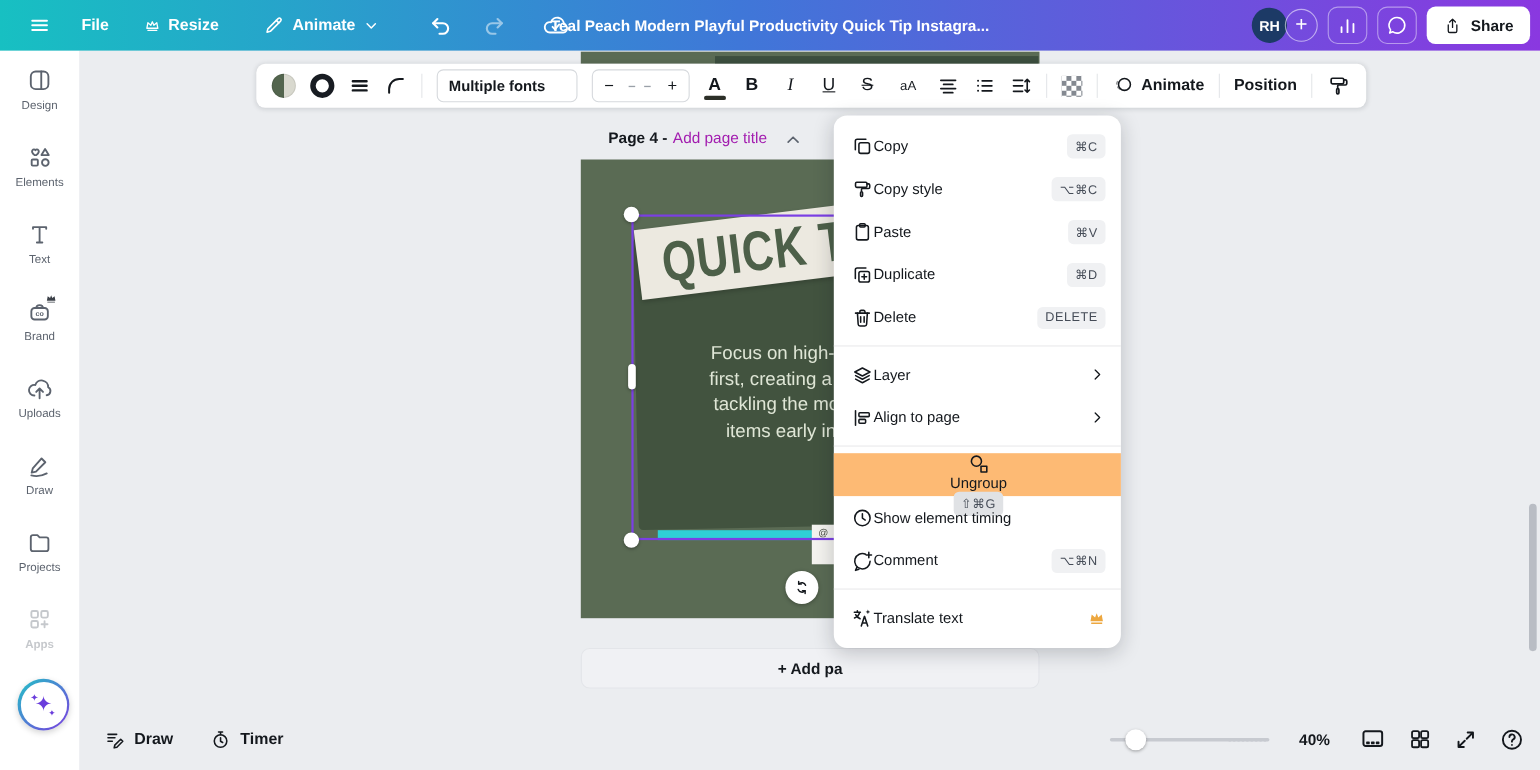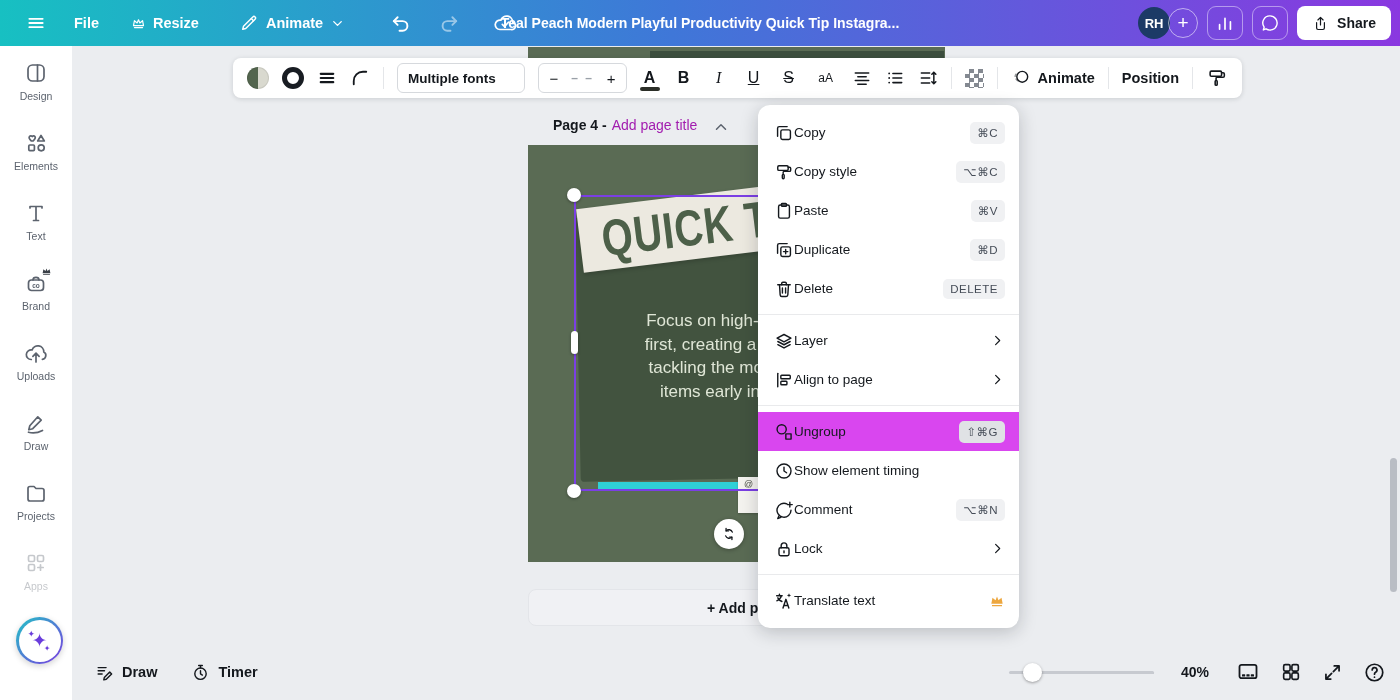--- a/index.html
+++ b/index.html
@@ -103,21 +103,21 @@
 
   #add-page-btn { position:absolute; left:528px; top:589px; width:417px; height:37px; background:#f0f1f4;
     border:1px solid #e3e5e9; border-radius:8px; display:flex; align-items:center; justify-content:center;
     font-size:14px; font-weight:700; z-index:8; cursor:pointer; }
 
   
   #ctx-menu { position:absolute; left:758px; top:105px; width:261px; background:#fff; border-radius:12px;
     box-shadow:0 4px 18px rgba(20,24,31,.22); padding:8px 0; z-index:70; }
   .menu-row { height:39px; display:flex; align-items:center; padding:0 14px 0 16px; 
     font-size:13.5px; cursor:pointer; }
-  .menu-row.hl { background:#d946ef; }
+  .menu-row.hl { background:#fdba74;flex-direction:column; }
   .menu-row .mico { width:20px; height:20px; color:#14181d; flex:none; }
   .menu-row .mlabel { flex:1; white-space:nowrap; }
   .menu-row .mshort { font-size:11.5px; color:#454c57; background:#f0f1f3; border-radius:5px;
     padding:4px 7px; letter-spacing:.5px; }
   .menu-row.hl .mshort { background:#e0e2e5; }
   .menu-row .mchev { width:15px; height:15px; color:#14181d; }
   .menu-row .mcrown { width:16px; height:16px; color:#eda73f; }
   .menu-div { height:1px; background:#e9eaec; margin:6px 0; }
 
   
@@ -285,21 +285,21 @@
         <span class="sb-label">Draw</span>
       </div>
       <div class="sb-item">
         <span class="sico">
           <svg viewBox="0 0 24 24" fill="none" stroke="currentColor" stroke-width="1.7" stroke-linecap="round" stroke-linejoin="round">
             <path d="M4 7.5a2 2 0 0 1 2-2h4l2 2h6a2 2 0 0 1 2 2V18a2 2 0 0 1-2 2H6a2 2 0 0 1-2-2z"></path>
           </svg>
         </span>
         <span class="sb-label">Projects</span>
       </div>
-      <div class="sb-item" style="opacity: 0.35;">
+      <div class="sb-item" style="opacity: 0.35; font-weight: bold;">
         <span class="sico">
           <svg viewBox="0 0 24 24" fill="none" stroke="currentColor" stroke-width="1.7" stroke-linecap="round" stroke-linejoin="round">
             <rect x="4.5" y="4.5" width="6" height="6" rx="1.4"></rect>
             <rect x="13.5" y="4.5" width="6" height="6" rx="1.4"></rect>
             <rect x="4.5" y="13.5" width="6" height="6" rx="1.4"></rect>
             <path d="M16.5 13.8v5.4 M13.8 16.5h5.4"></path>
           </svg>
         </span>
         <span class="sb-label">Apps</span>
       </div>
@@ -539,35 +539,20 @@
       <span class="mico">
         <svg viewBox="0 0 24 24" fill="none" stroke="currentColor" stroke-width="1.7" stroke-linecap="round" stroke-linejoin="round">
           <path d="M20.4 12.3A8.4 8.4 0 1 1 15.5 4.6"></path>
           <path d="M19 2.6v5.8 M16.1 5.5h5.8"></path>
           <path d="M6 18.8 4.5 22.2l3.7-1.3"></path>
         </svg>
       </span>
       <span class="mlabel">Comment</span>
       <span class="mshort">⌥⌘N</span>
     </div>
-    <div class="menu-row">
-      <span class="mico">
-        <svg viewBox="0 0 24 24" fill="none" stroke="currentColor" stroke-width="1.7" stroke-linecap="round" stroke-linejoin="round">
-          <rect x="6" y="10.4" width="12" height="9.6" rx="2"></rect>
-          <path d="M8.6 10.4V8a3.4 3.4 0 0 1 6.8 0v2.4"></path>
-          <path d="M12 14.2v2.2"></path>
-        </svg>
-      </span>
-      <span class="mlabel">Lock</span>
-      <span class="mchev">
-        <svg viewBox="0 0 24 24" fill="none" stroke="currentColor" stroke-width="1.9" stroke-linecap="round" stroke-linejoin="round">
-          <path d="M9 5.5l6.5 6.5L9 18.5"></path>
-        </svg>
-      </span>
-    </div>
     <div class="menu-div"></div>
     <div class="menu-row">
       <span class="mico">
         <svg viewBox="0 0 24 24" fill="none" stroke="currentColor" stroke-width="1.7" stroke-linecap="round" stroke-linejoin="round">
           <path d="M3.2 5.6h6.6 M6.5 3.8v1.8 M9 5.6c-.6 2.6-2.9 5-5.6 6.2 M4.6 8.2c1 2 2.9 3.6 4.9 4.4"></path>
           <path d="M10.8 20.5 14.3 10l3.5 10.5 M12 17.3h4.7"></path>
           <path d="M18 2.6l.7 1.9 1.9.7-1.9.7-.7 1.9-.7-1.9-1.9-.7 1.9-.7z" fill="currentColor" stroke="none"></path>
         </svg>
       </span>
       <span class="mlabel">Translate text</span>

